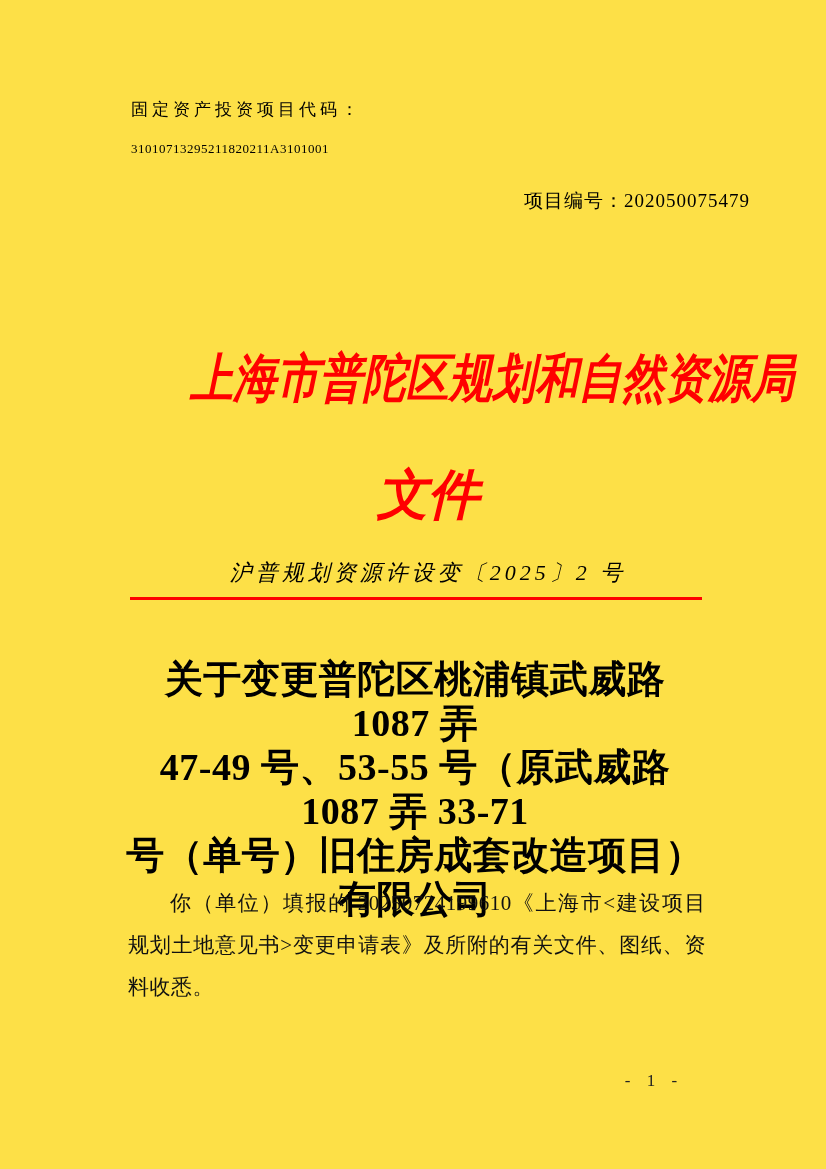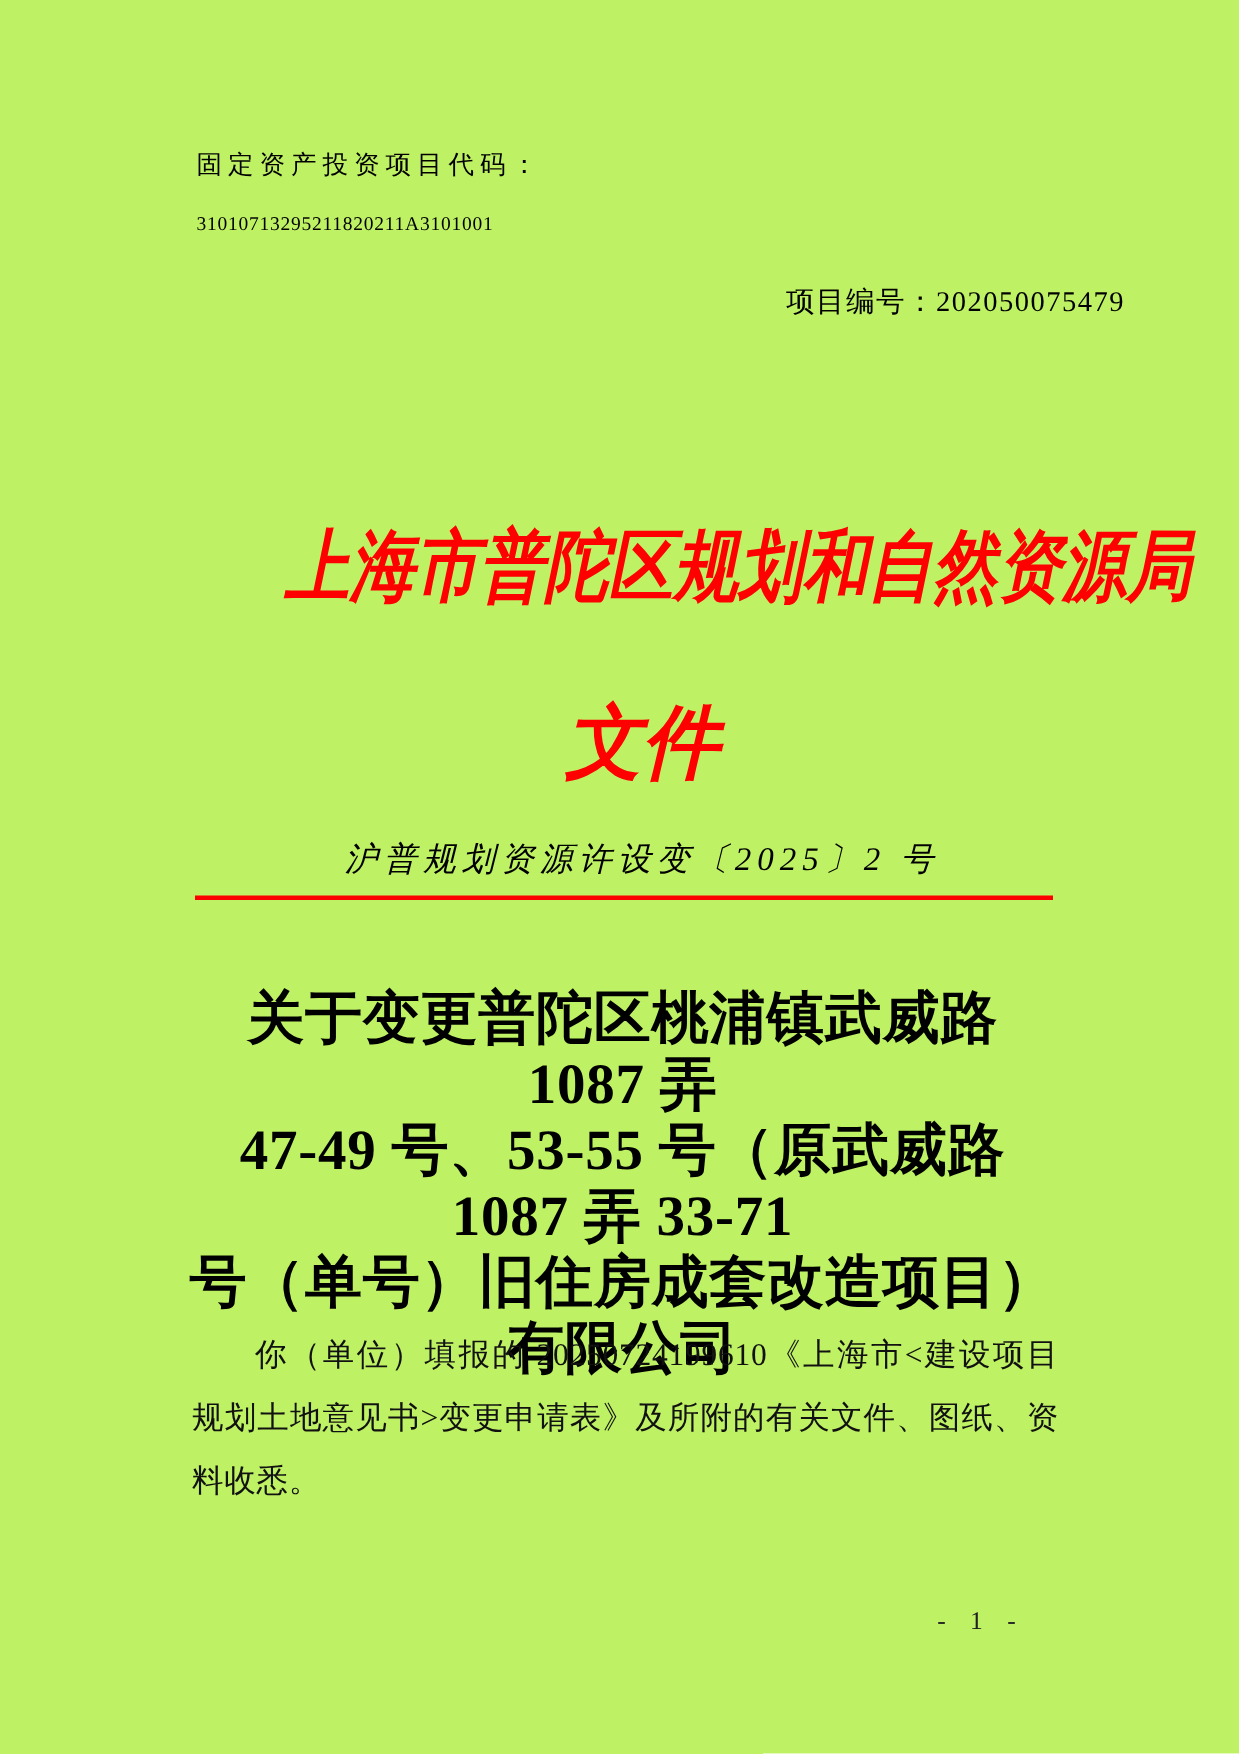--- a/index.html
+++ b/index.html
@@ -1,21 +1,21 @@
 <!DOCTYPE html>
 <html><head>
 <meta charset="utf-8">
 <style>
   html, body { margin: 0; padding: 0; background: #ffffff; }
   .page {
     position: relative;
     width: 826px;
     height: 1169px;
     margin: 0 auto;
-    background: #bef264;
+    background: #fde047;
     font-family: "Liberation Serif", "DejaVu Serif", serif;
     color: #000000;
     overflow: hidden;
   }
   .abs { position: absolute; }
 
   
   .code-block { left: 131px; top: 96px; font-size: 17px; line-height: 27px; }
   .code-label { letter-spacing: 4px; }
   .code-value { letter-spacing: 0.5px; font-size: 13px; margin-top: 12px; }

